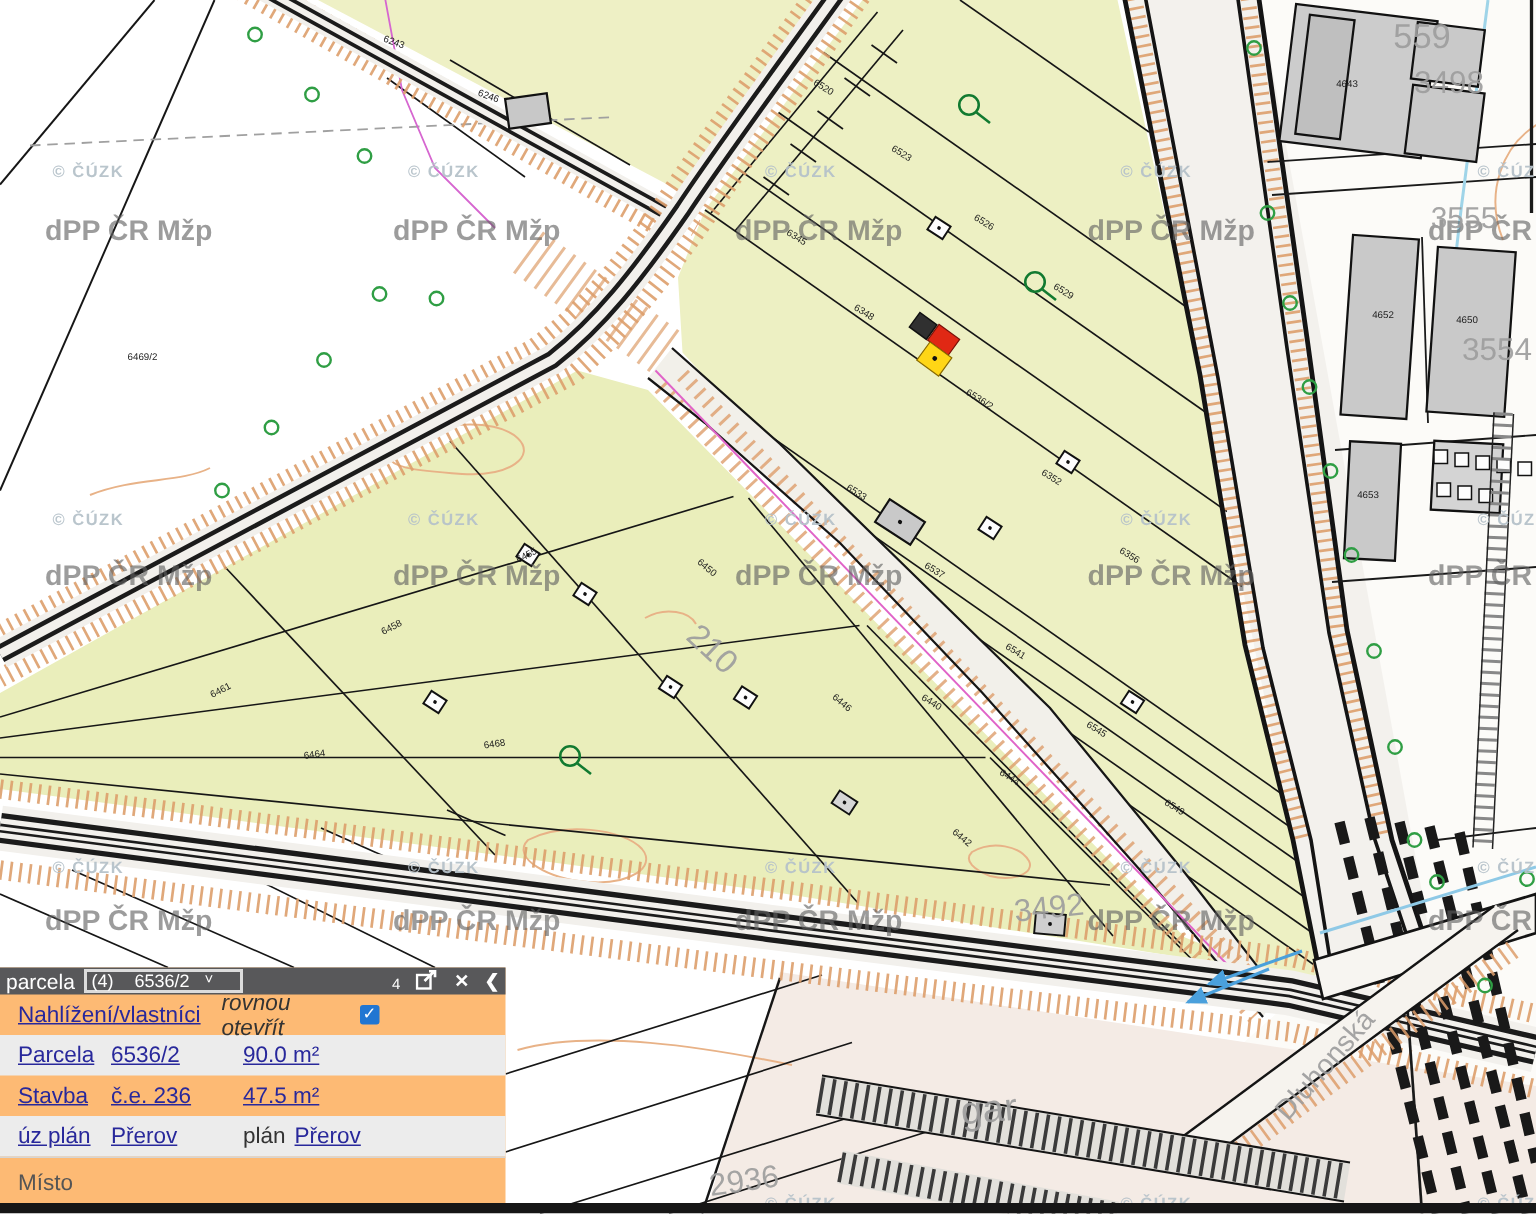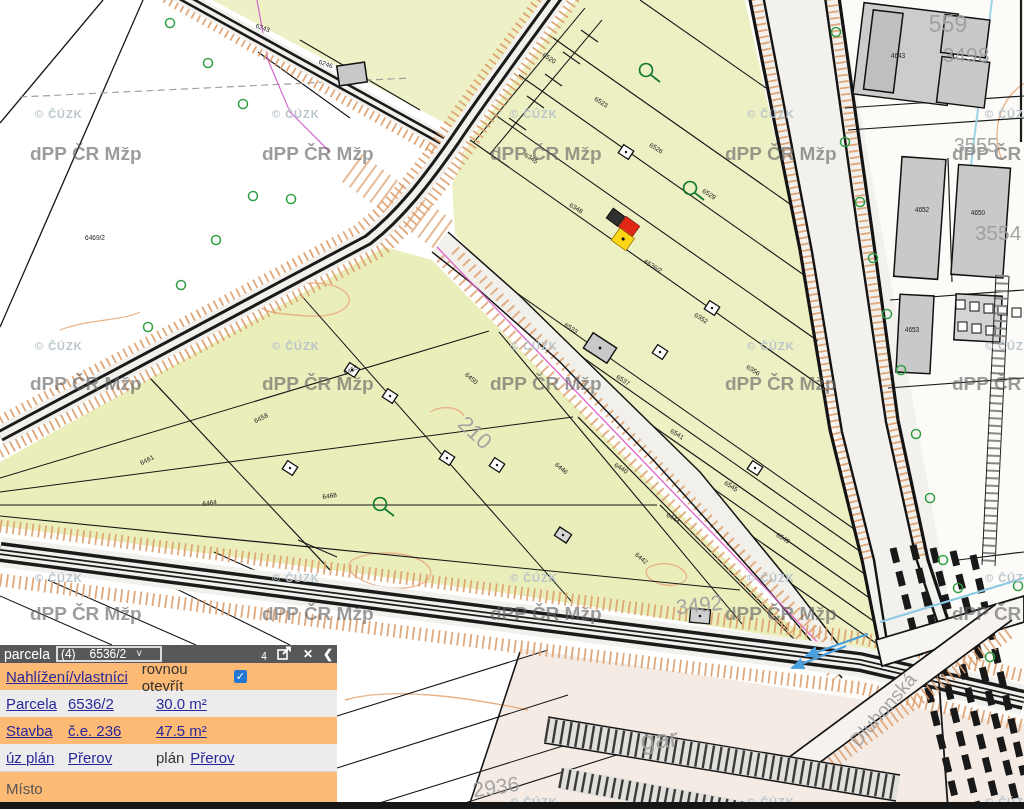--- a/index.html
+++ b/index.html
@@ -18,27 +18,27 @@
                 color:#fff;padding:0 4px;}
   #panel-title{font-size:14px;}
   #dropdown{display:flex;align-items:center;border:2px solid #dcdcdc;height:12px;
             margin-left:6px;padding:0 3px;font-size:12px;cursor:pointer;min-width:96px;}
   #dropdown .dd-count{margin-right:14px;}
   #dropdown .dd-caret{margin-left:10px;font-size:10px;line-height:10px;}
   #header-icons{margin-left:auto;display:flex;align-items:center;gap:10px;}
   #win-badge{font-size:10px;position:relative;top:2px;}
   #share-icon{position:relative;top:-1px;cursor:pointer;}
   .hdr-glyph{font-size:12px;font-weight:700;cursor:pointer;}
-  .prow{display:flex;align-items:center;height:27px;padding-left:6px;}
+  .prow{display:flex;align-items:center;height:27px;padding-left:12px;}
   .prow.alt{background:#ececec;}
   .prow .c1{width:62px;flex:none;}
   .prow .c2{width:88px;flex:none;}
   .prow a{color:#28289b;text-decoration:underline;cursor:pointer;}
   .prow .plain{color:#333;}
-  #row1 .note{width:86px;flex:none;margin-left:88px;}
+  #row1 .note{width:86px;flex:none;margin-left:88px;font-style:italic;}
   .cb{width:13px;height:13px;background:#2176d2;border-radius:2px;color:#fff;
       font-size:11px;line-height:13px;text-align:center;margin-left:6px;cursor:pointer;}
   #row5{height:32px;border-top:1px solid #d5d5d5;align-items:center;}
   #row5 .c1{color:#555;}
   #bottom-bar{position:absolute;left:0;top:802px;width:1024px;height:7px;background:#161616;}
 </style>
 </head>
 <body>
 
 <div id="stage">
@@ -447,21 +447,21 @@
 
   <div class="prow" id="row1">
     <a>Nahlížení/vlastníci</a>
     <span class="note plain" style="margin-left:14px;">rovnou otevřít</span>
     <span class="cb">✓</span>
   </div>
 
   <div class="prow alt">
     <span class="c1"><a>Parcela</a></span>
     <span class="c2"><a>6536/2</a></span>
-    <a>30.0 m²</a>
+    <a>90.0 m²</a>
   </div>
 
   <div class="prow">
     <span class="c1"><a>Stavba</a></span>
     <span class="c2"><a>č.e. 236</a></span>
     <a>47.5 m²</a>
   </div>
 
   <div class="prow alt">
     <span class="c1"><a>úz plán</a></span>

